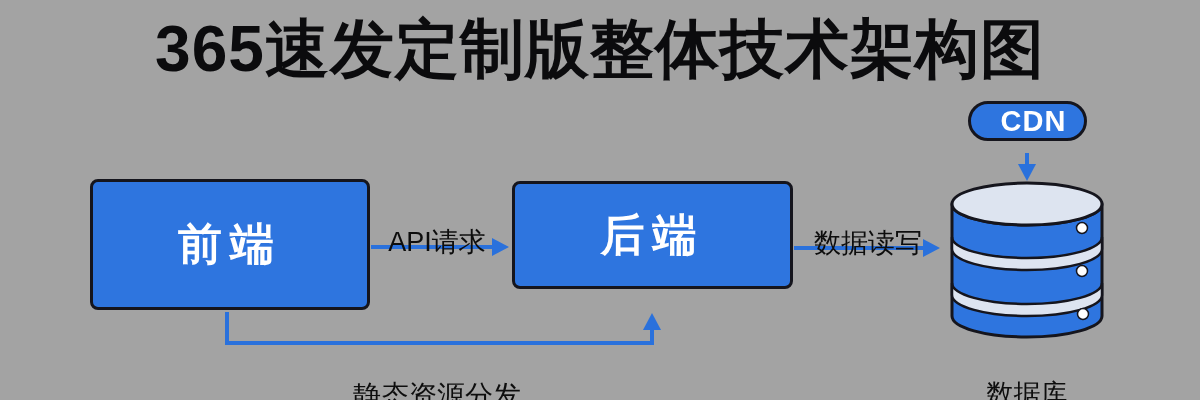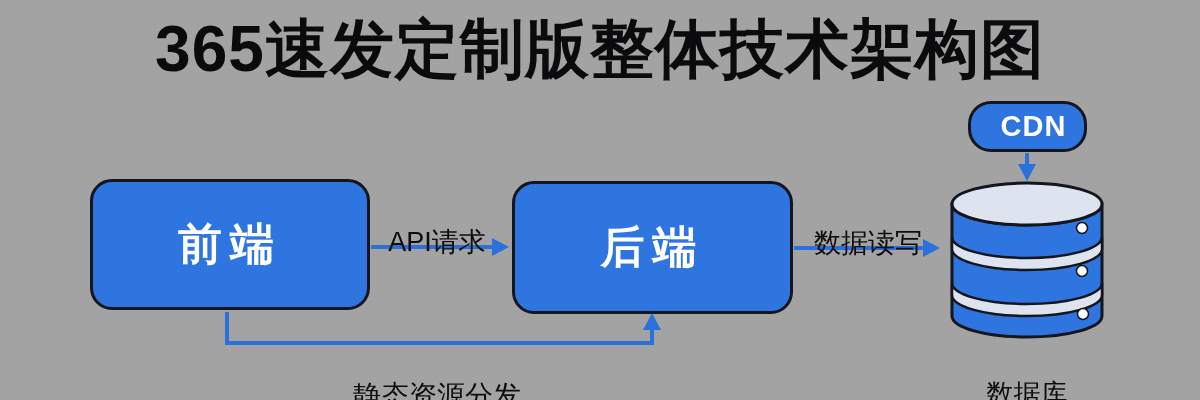--- a/index.html
+++ b/index.html
@@ -25,48 +25,48 @@
     font-weight: 900;
     letter-spacing: 1px;
     color: #0b0b0d;
     white-space: nowrap;
   }
   .node {
     position: absolute;
     box-sizing: border-box;
     background: #2e75df;
     border: 3px solid #15151d;
-    border-radius: 22px;
+    border-radius: 8px;
     display: flex;
     align-items: center;
     justify-content: center;
     color: #ffffff;
     font-weight: bold;
   }
   .node-frontend {
     left: 90px;
     top: 179px;
     width: 280px;
     height: 131px;
     font-size: 44px;
     letter-spacing: 8px;
   }
   .node-backend {
     left: 512px;
     top: 181px;
     width: 281px;
-    height: 133px;
+    height: 108px;
     font-size: 44px;
     letter-spacing: 8px;
   }
   .node-cdn {
     left: 968px;
     top: 101px;
     width: 119px;
-    height: 51px;
+    height: 40px;
     border-radius: 23px;
     font-size: 29px;
     letter-spacing: 1px;
     padding-left: 12px;
   }
   .edge-label {
     position: absolute;
     text-align: center;
     color: #0d0d0d;
     font-weight: 500;

